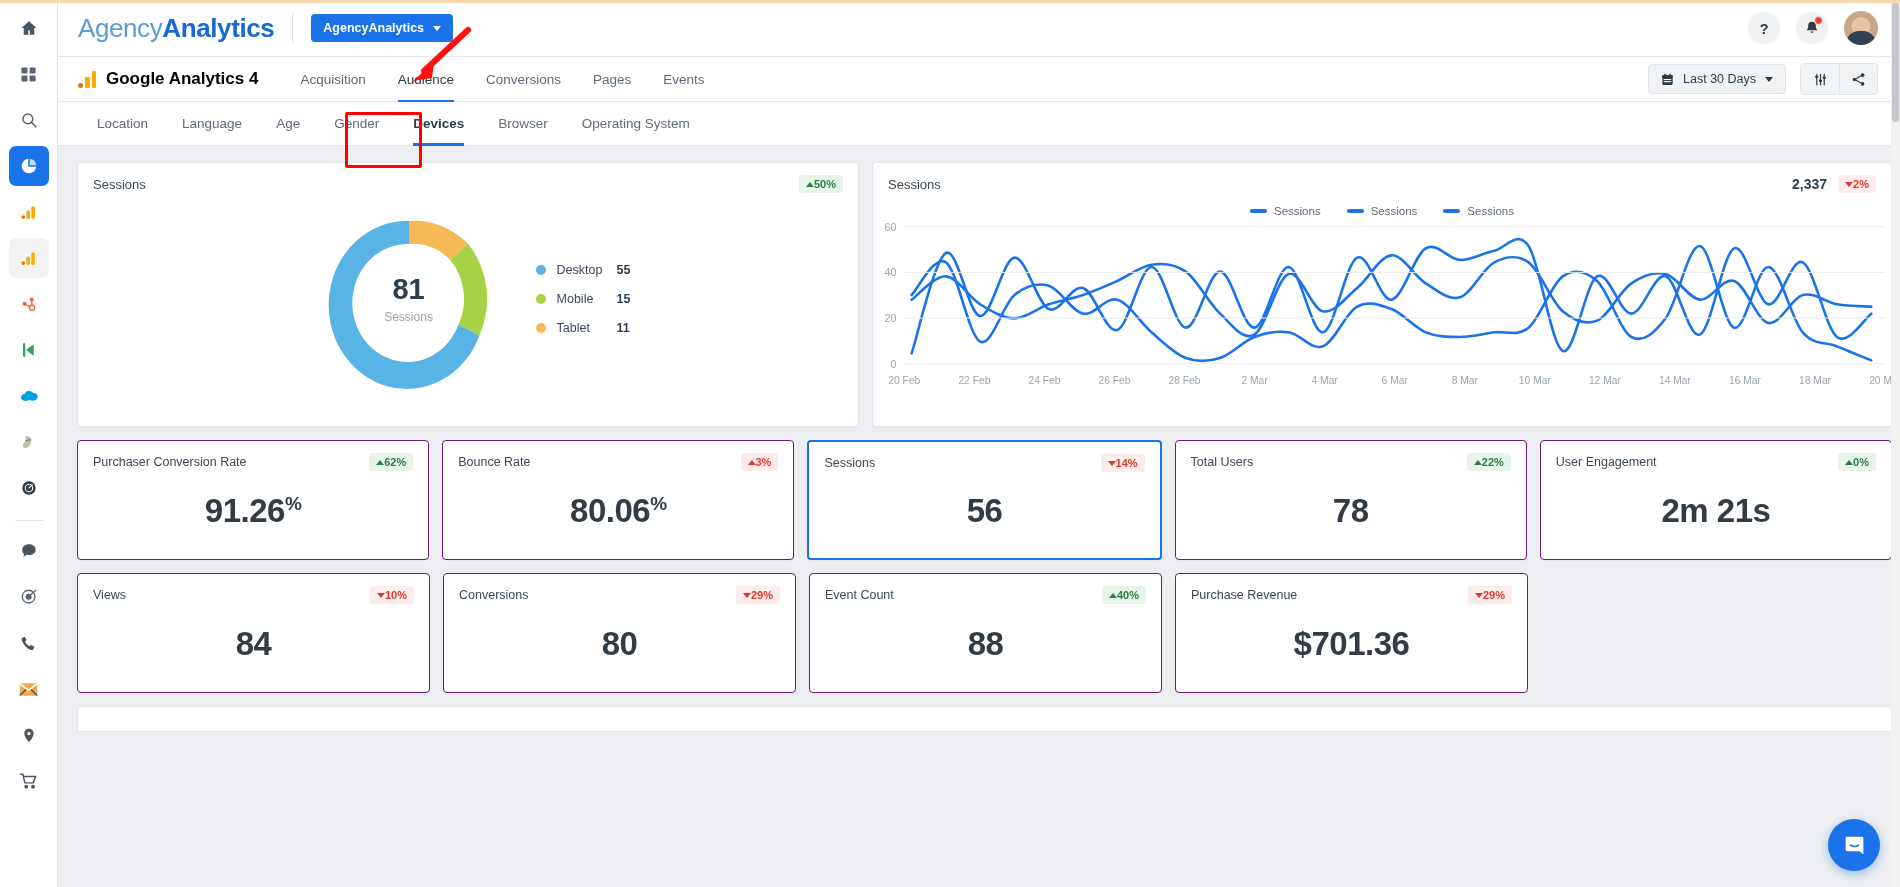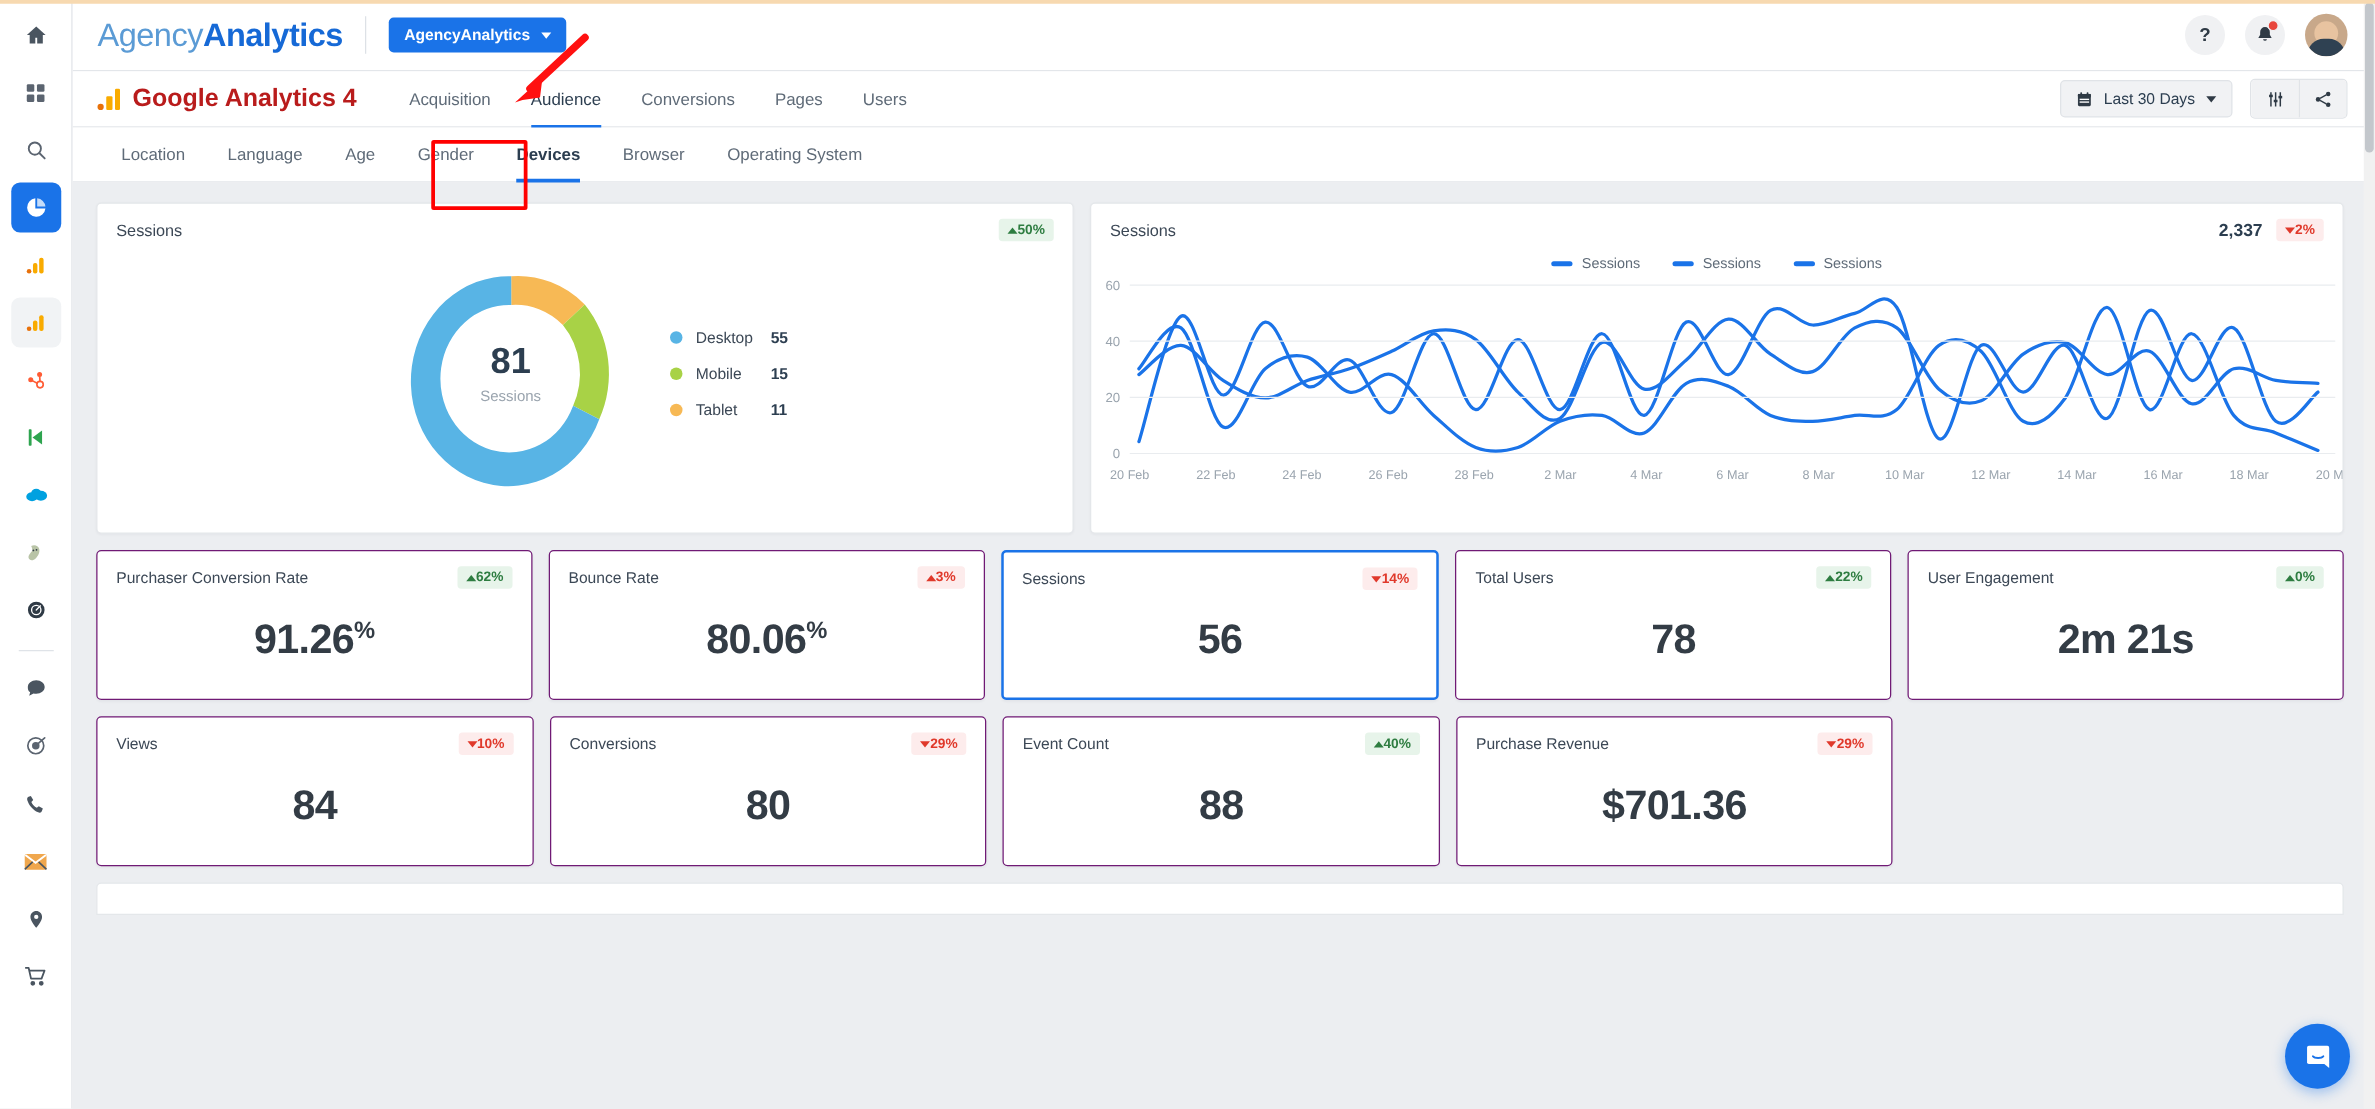--- a/index.html
+++ b/index.html
@@ -73,21 +73,21 @@
   .av-body { position:absolute; left:50%; bottom:0; transform:translateX(-50%); width:30px;height:14px;border-radius:13px 13px 0 0;background:#2f4152; }
 
   
   .modbar {
     height: 45px; background: #fff; border-bottom: 1px solid #e3e6ea;
     display: flex; align-items: center; padding: 0 22px 0 20px; flex: 0 0 45px;
   }
   .ga-logo { display: flex; align-items: flex-end; gap: 2px; height: 17px; margin-right: 10px; }
   .ga-bar { width: 4.5px; background: #f9ab00; border-radius: 1px; }
   .ga-dot { width: 5px; height: 5px; border-radius: 50%; background: #e8710a; }
-  .mod-title { font-size: 20px; font-weight: 700; color: #b91c1c; margin-right: 26px; white-space: nowrap; }
+  .mod-title { font-size: 17px; font-weight: 700; color: #000000; margin-right: 26px; white-space: nowrap; }
   .mtab {
     font-size: 13.5px; color: #5f6b78; padding: 0 16px; height: 45px;
     display: flex; align-items: center; cursor: pointer; position: relative; white-space: nowrap;
   }
   .mtab.sel { color: #2c3e50; }
   .mtab.sel::after {
     content: ""; position: absolute; left: 16px; right: 16px; bottom: -1px; height: 3px; background: #1a73e8;
   }
   .mod-spacer { flex: 1; }
   .date-btn {
@@ -110,21 +110,21 @@
   .stab {
     font-size: 13.5px; color: #5f6b78; padding: 0 17px; height: 44px;
     display: flex; align-items: center; cursor: pointer; position: relative; white-space: nowrap;
   }
   .stab.sel { color: #2c3e50; font-weight: bold; }
   .stab.sel::after {
     content: ""; position: absolute; left: 17px; right: 17px; bottom: 0px; height: 3px; background: #1a73e8;
   }
 
   
-  .content { flex: 1; overflow: hidden; padding: 16px 25px 0 19px; position: relative; }
+  .content { flex: 1; overflow: hidden; padding: 16px 8px 0 19px; position: relative; }
   .row-top { display: flex; gap: 13px; height: 265px; }
   .card {
     background: #fff; border: 1px solid #e4e7ea; border-radius: 4px;
     box-shadow: 0 1px 2px rgba(16,24,40,.04); position: relative;
   }
   .card-head {
     display: flex; align-items: center; justify-content: space-between;
     padding: 12px 15px 0 15px;
   }
   .card-title { font-size: 13px; color: #3c4856; }
@@ -358,21 +358,21 @@
       <div class="mtab sel">
           <span>Audience</span>
         </div>
       <div class="mtab">
           <span>Conversions</span>
         </div>
       <div class="mtab">
           <span>Pages</span>
         </div>
       <div class="mtab">
-          <span>Users</span>
+          <span>Events</span>
         </div>
 
       <div class="mod-spacer"></div>
 
       <button class="date-btn">
         <svg width="13" height="13" viewBox="0 0 24 24" fill="#2f3a45">
             <rect x="2.5" y="4" width="19" height="18" rx="2"></rect>
             <rect x="2.5" y="4" width="19" height="5" fill="#2f3a45"></rect>
             <rect x="5" y="11" width="14" height="2" fill="#fff"></rect>
             <rect x="5" y="15" width="14" height="2" fill="#fff"></rect>

